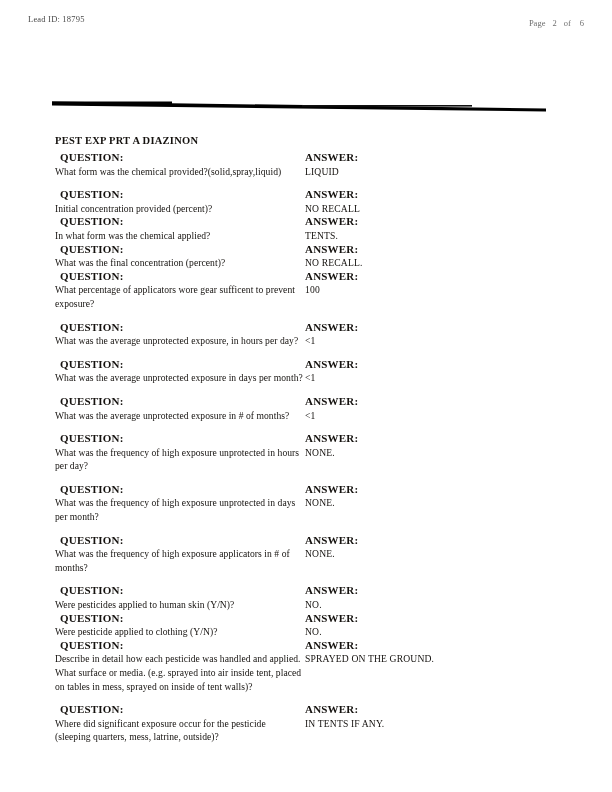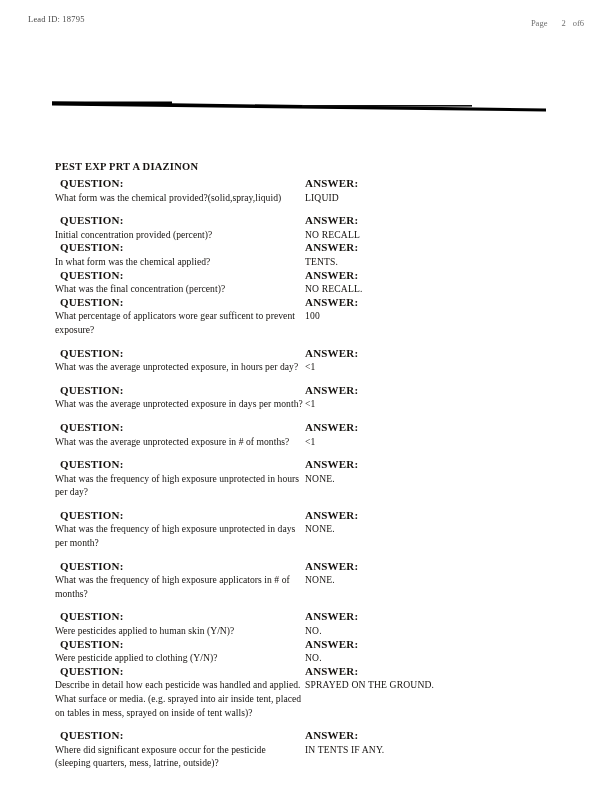--- a/index.html
+++ b/index.html
@@ -31,39 +31,39 @@
     white-space: nowrap;
   }
   .hdr-right {
     position: absolute;
     right: 28px;
     top: 18px;
     font-size: 8.5px;
     color: #6f6f6f;
     white-space: nowrap;
   }
-  .hdr-right .pg-word { margin-right: 14px; }
+  .hdr-right .pg-word { margin-right: 7px; }
   .hdr-right .pg-num  { margin-right: 7px; }
-  .hdr-right .pg-of   { }
+  .hdr-right .pg-of   { margin-right: 9px; }
 
   
   .rule-wrap {
     position: absolute;
     left: 52px;
     top: 98px;
     width: 494px;
     height: 18px;
   }
   .rule-wrap svg { display: block; }
 
   
   .content {
     position: absolute;
     left: 55px;
-    top: 160px;
+    top: 134px;
     width: 500px;
   }
   .doc-title {
     font-size: 10.5px;
     font-weight: bold;
     letter-spacing: 0.25px;
     margin: 0 0 3px 0;
     line-height: 14px;
   }
 

